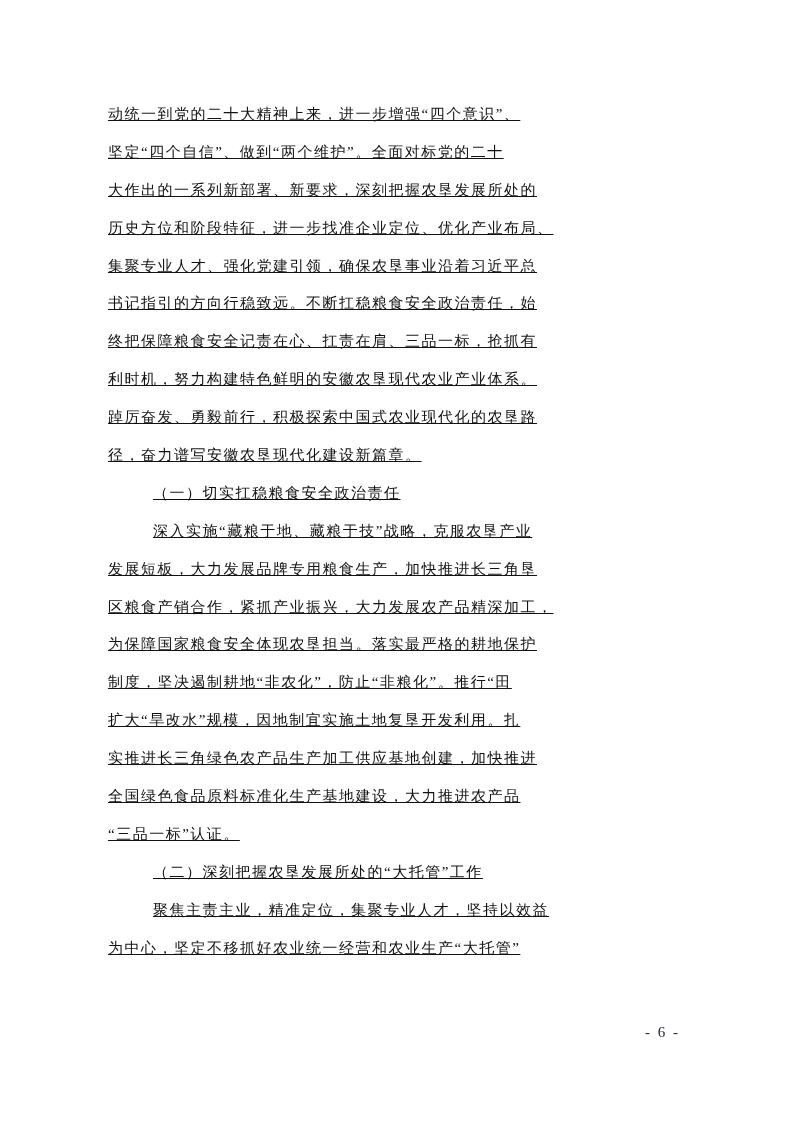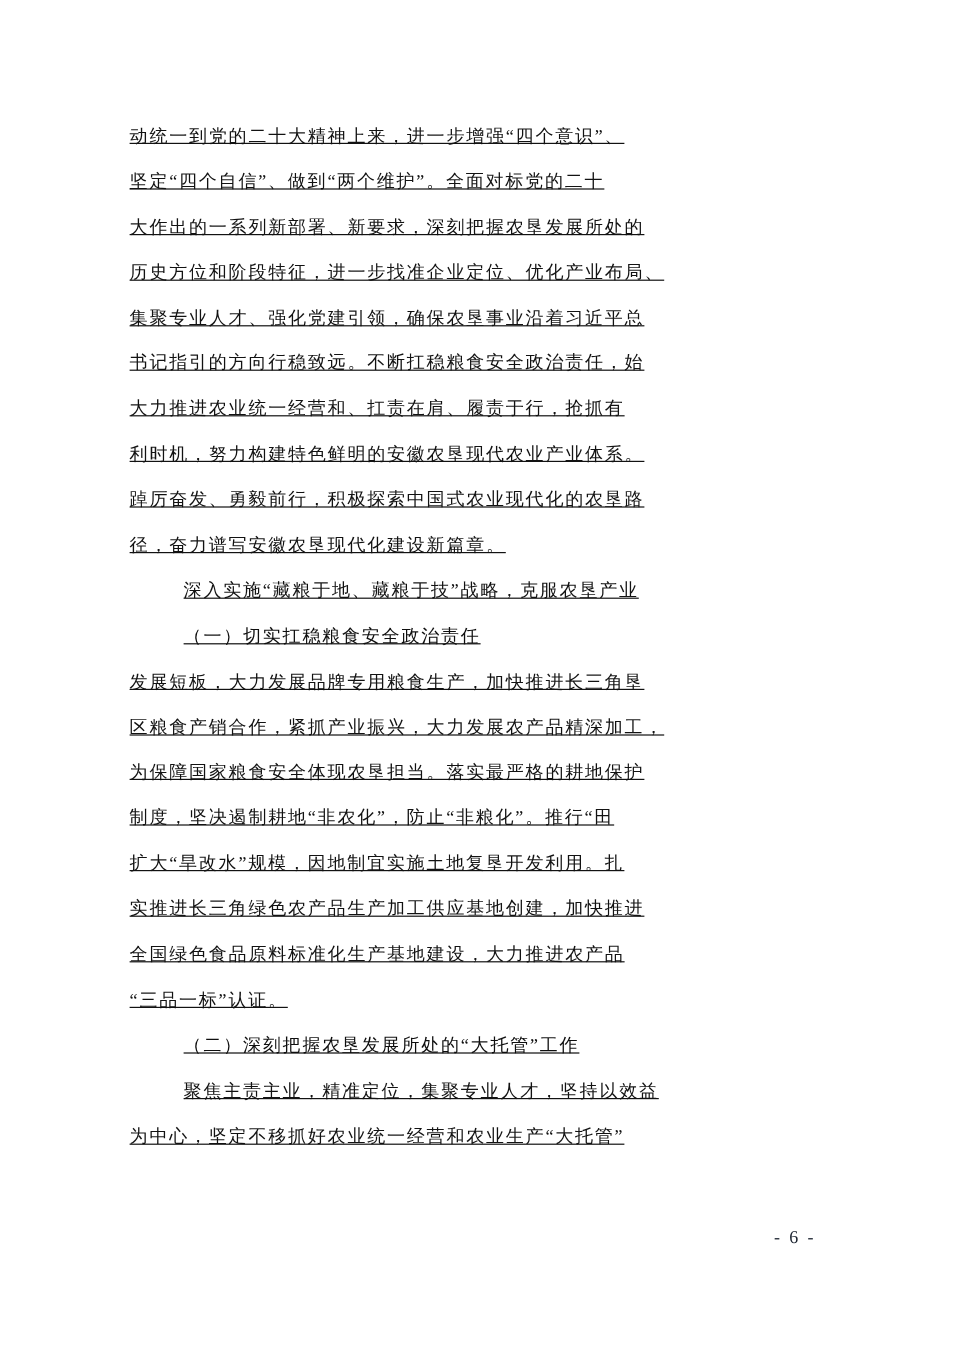--- a/index.html
+++ b/index.html
@@ -59,31 +59,31 @@
       <div class="line line-body">坚定“四个自信”、做到“两个维护”。全面对标党的二十</div>
 
       <div class="line line-body">大作出的一系列新部署、新要求，深刻把握农垦发展所处的</div>
 
       <div class="line line-body">历史方位和阶段特征，进一步找准企业定位、优化产业布局、</div>
 
       <div class="line line-body">集聚专业人才、强化党建引领，确保农垦事业沿着习近平总</div>
 
       <div class="line line-body">书记指引的方向行稳致远。不断扛稳粮食安全政治责任，始</div>
 
-      <div class="line line-body">大力推进农业统一经营和、扛责在肩、履责于行，抢抓有</div>
+      <div class="line line-body">终把保障粮食安全记责在心、扛责在肩、三品一标，抢抓有</div>
 
       <div class="line line-body">利时机，努力构建特色鲜明的安徽农垦现代农业产业体系。</div>
 
       <div class="line line-body">踔厉奋发、勇毅前行，积极探索中国式农业现代化的农垦路</div>
 
       <div class="line line-body">径，奋力谱写安徽农垦现代化建设新篇章。</div>
 
+      <div class="line line-heading line-indent">（一）切实扛稳粮食安全政治责任</div>
+
       <div class="line line-body line-indent">深入实施“藏粮于地、藏粮于技”战略，克服农垦产业</div>
-
-      <div class="line line-heading line-indent">（一）切实扛稳粮食安全政治责任</div>
 
       <div class="line line-body">发展短板，大力发展品牌专用粮食生产，加快推进长三角垦</div>
 
       <div class="line line-body">区粮食产销合作，紧抓产业振兴，大力发展农产品精深加工，</div>
 
       <div class="line line-body">为保障国家粮食安全体现农垦担当。落实最严格的耕地保护</div>
 
       <div class="line line-body">制度，坚决遏制耕地“非农化”，防止“非粮化”。推行“田</div>
 
 

